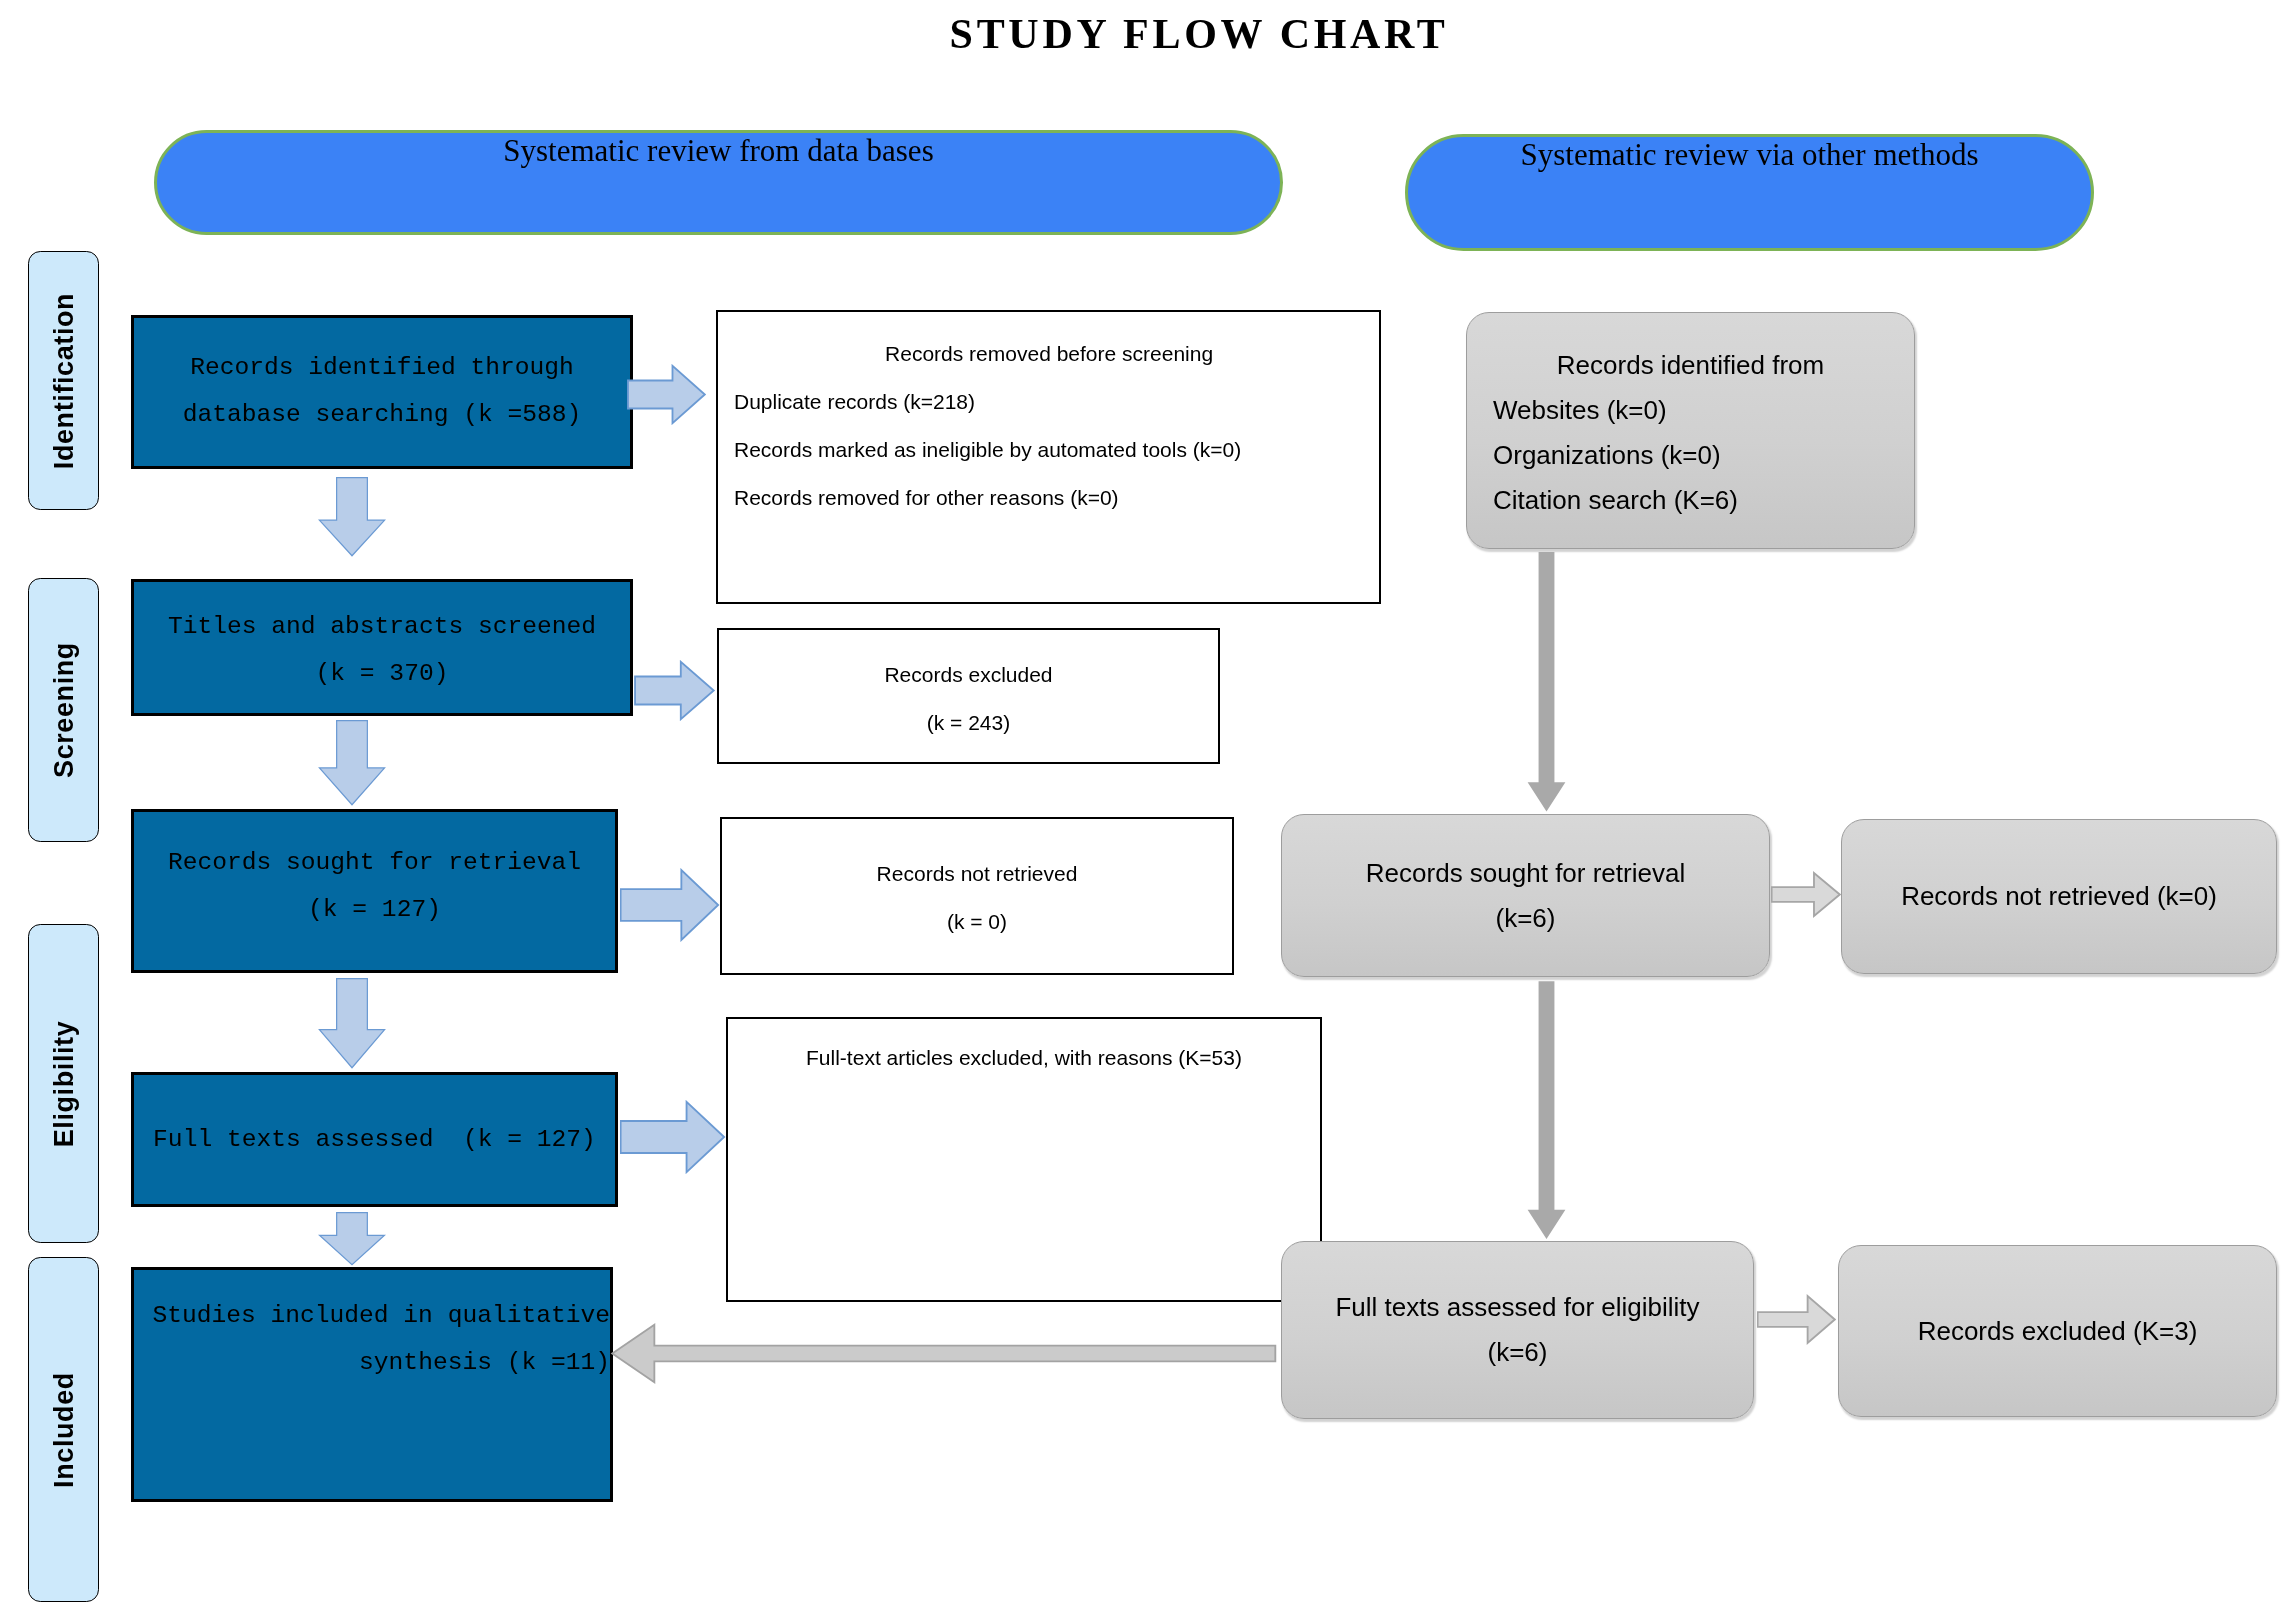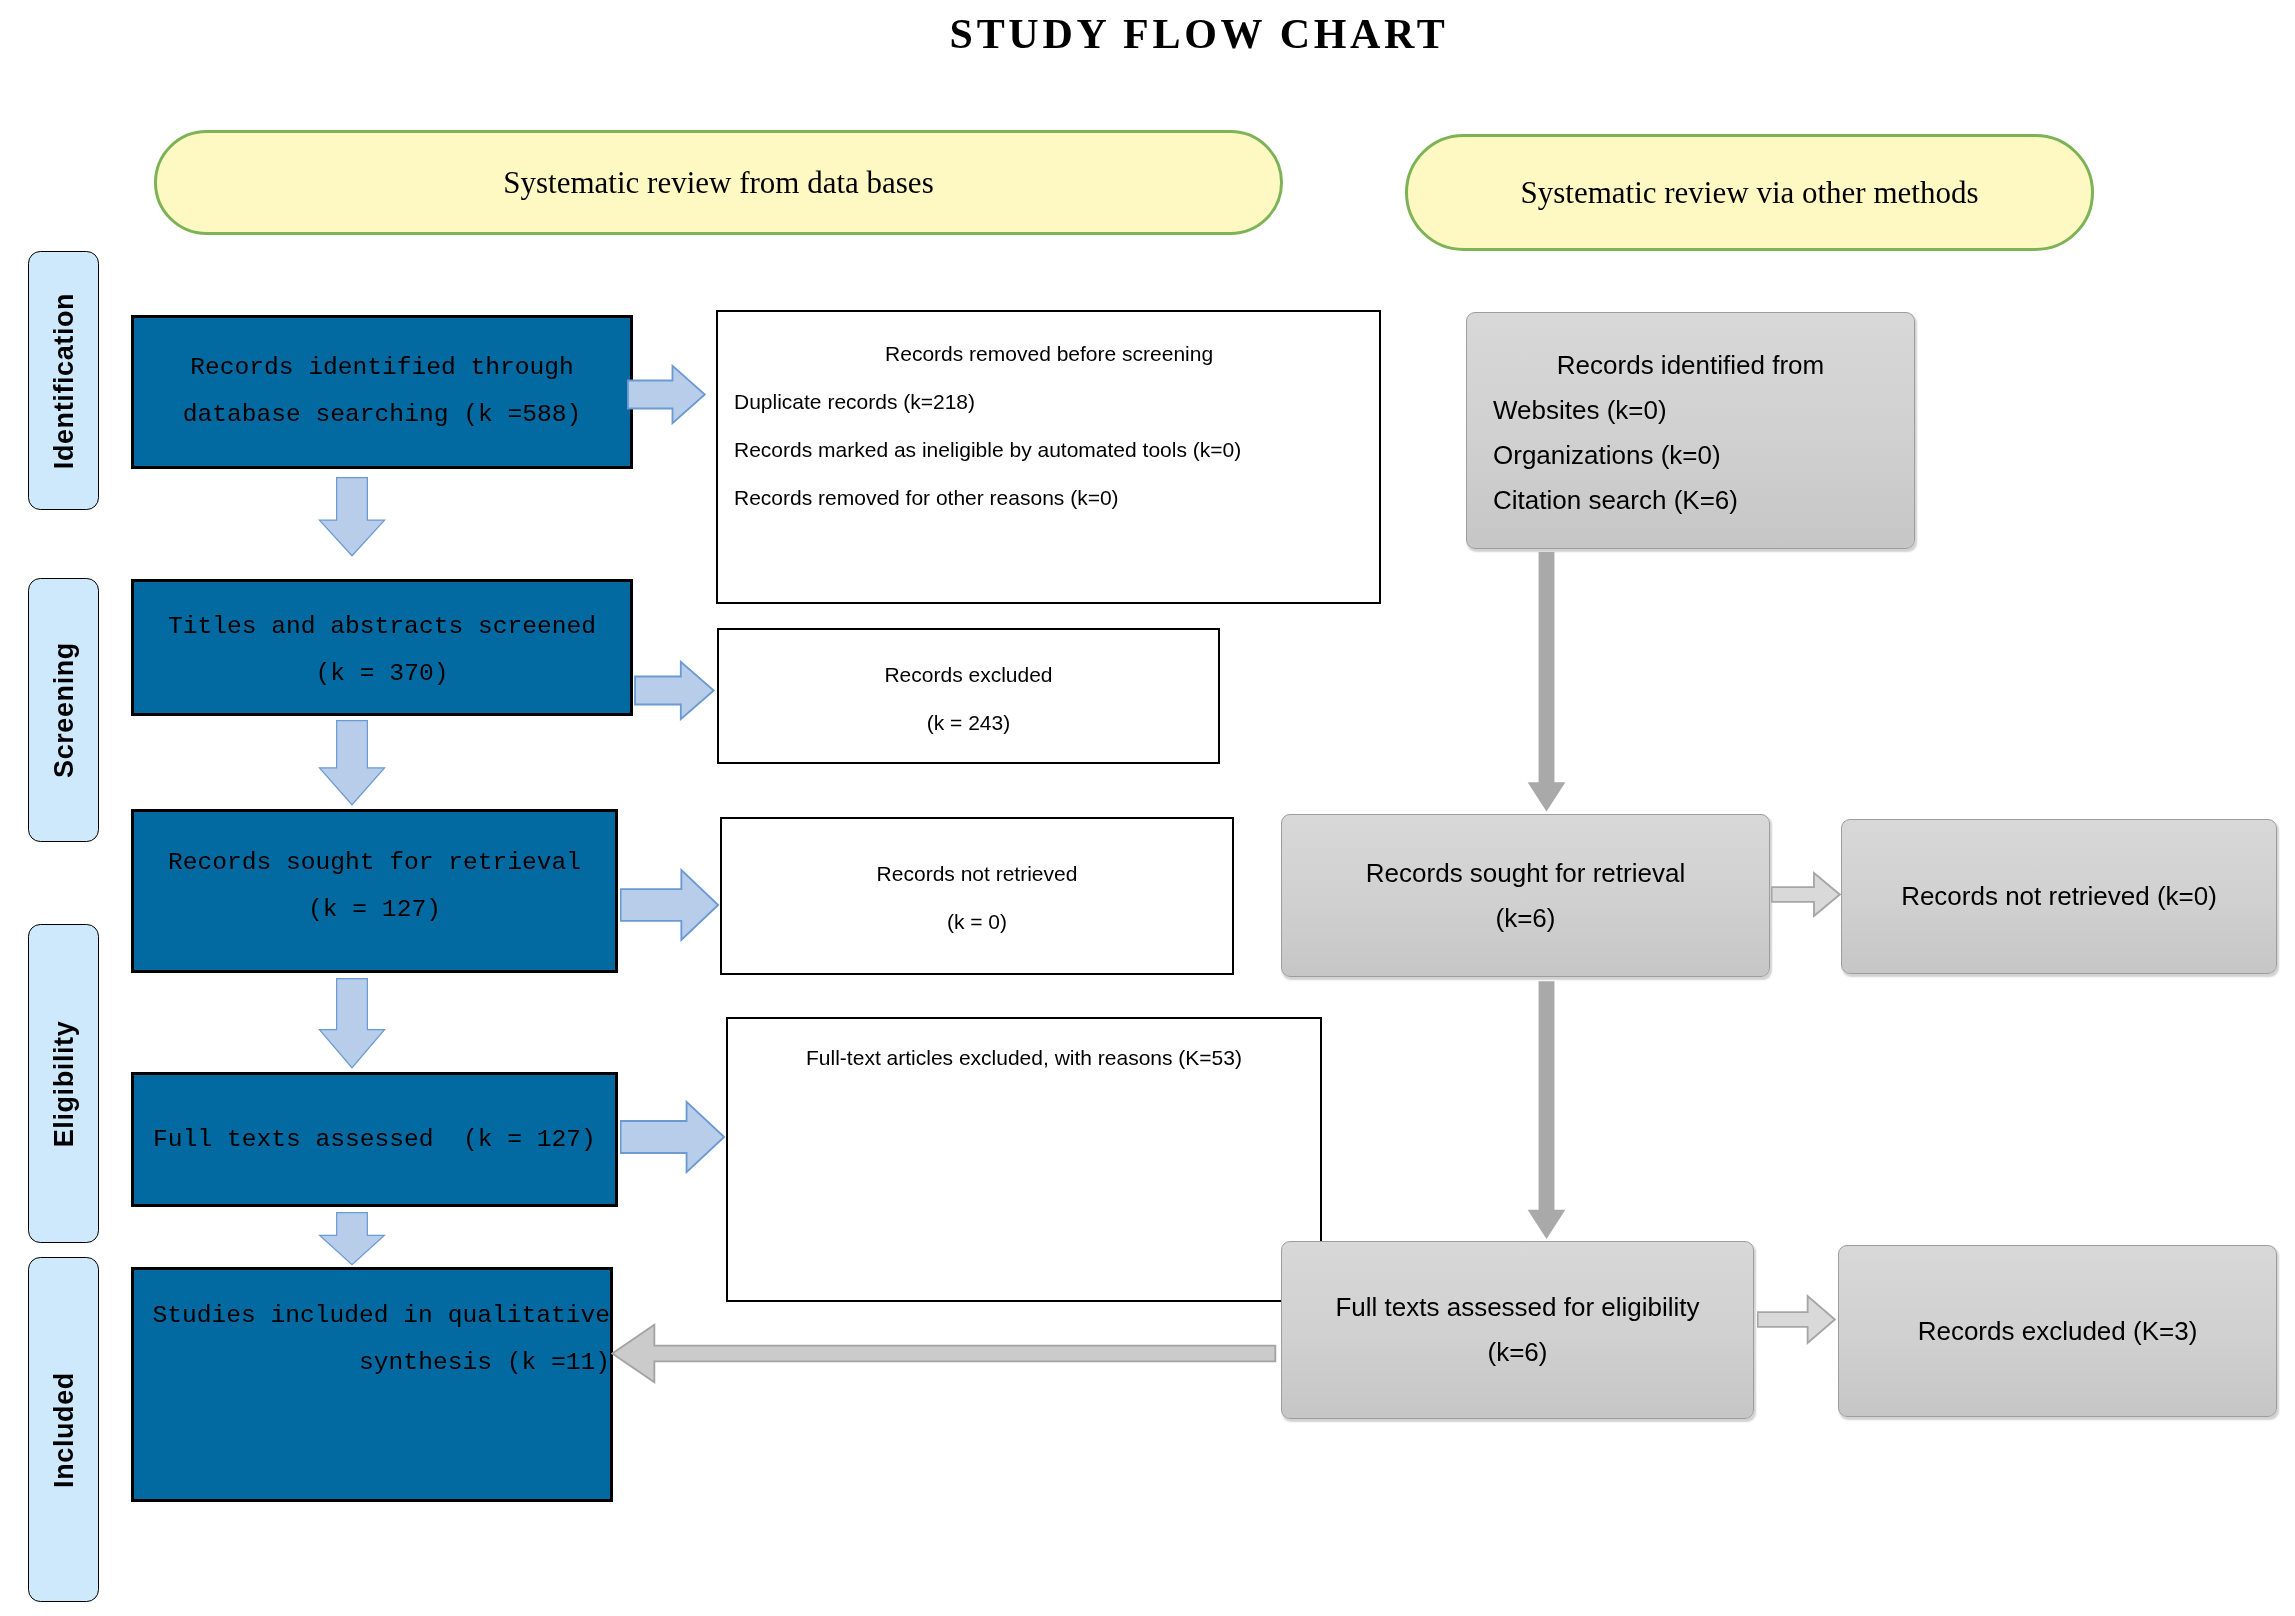--- a/index.html
+++ b/index.html
@@ -2,33 +2,33 @@
 <html style="font-size:9.8px"><head>
 <meta charset="utf-8">
 <style>
   html,body{margin:0;padding:0;background:#ffffff;}
   body{width:2295px;height:1616px;position:relative;overflow:hidden;
        font-family:"Liberation Sans",sans-serif;color:#000;}
   .abs{position:absolute;}
   .title{font-family:"Liberation Serif",serif;font-weight:bold;font-size:42px;
          letter-spacing:3.7px;text-align:center;}
   .ellipse{border:3.7px solid #7db356;border-radius:61px;display:flex;
-           align-items:center;justify-content:center;background:#fef9c3;}
+           justify-content:center;background:#3b82f6;}
   .ellipse span{font-family:"Liberation Serif",serif;font-size:31px;}
   .sidebox{background:#cde9fb;border:1.8px solid #000;border-radius:12.3px;}
   .sidebox .vlabel{position:absolute;top:50%;left:50%;
       transform:translate(-50%,-50%) rotate(-90deg);white-space:nowrap;
       font-weight:bold;font-size:27px;letter-spacing:0.6px;}
   .wbox{background:#0369a1;border:3.1px solid #000;display:flex;flex-direction:column;
         align-items:center;text-align:center;font-size:24.6px;line-height:47px;
         box-sizing:border-box;font-family:Liberation Mono, monospace;}
   .xbox{background:#fff;border:2.5px solid #000;box-sizing:border-box;
         font-size:21px;line-height:48px;}
   .gbox{background:linear-gradient(180deg,#d8d8d8 0%,#d0d0d0 55%,#c6c6c6 100%);
-        border:1.2px solid #9d9d9d;border-radius:9px;box-sizing:border-box;
+        border:1.2px solid #9d9d9d;border-radius:23px;box-sizing:border-box;
         font-size:26px;line-height:45px;box-shadow:1.8px 2.5px 1.8px rgba(0,0,0,0.18);
         display:flex;flex-direction:column;align-items:center;text-align:center;}
   .l{white-space:pre-wrap;}
   .leftlist{text-align:left;align-self:stretch;}
   svg.arrow{position:absolute;display:block;}
 </style>
 </head>
 <body>
 
 <div class="abs title" style="left:738px;top:9.8px;width:922px;">STUDY FLOW CHART</div>

